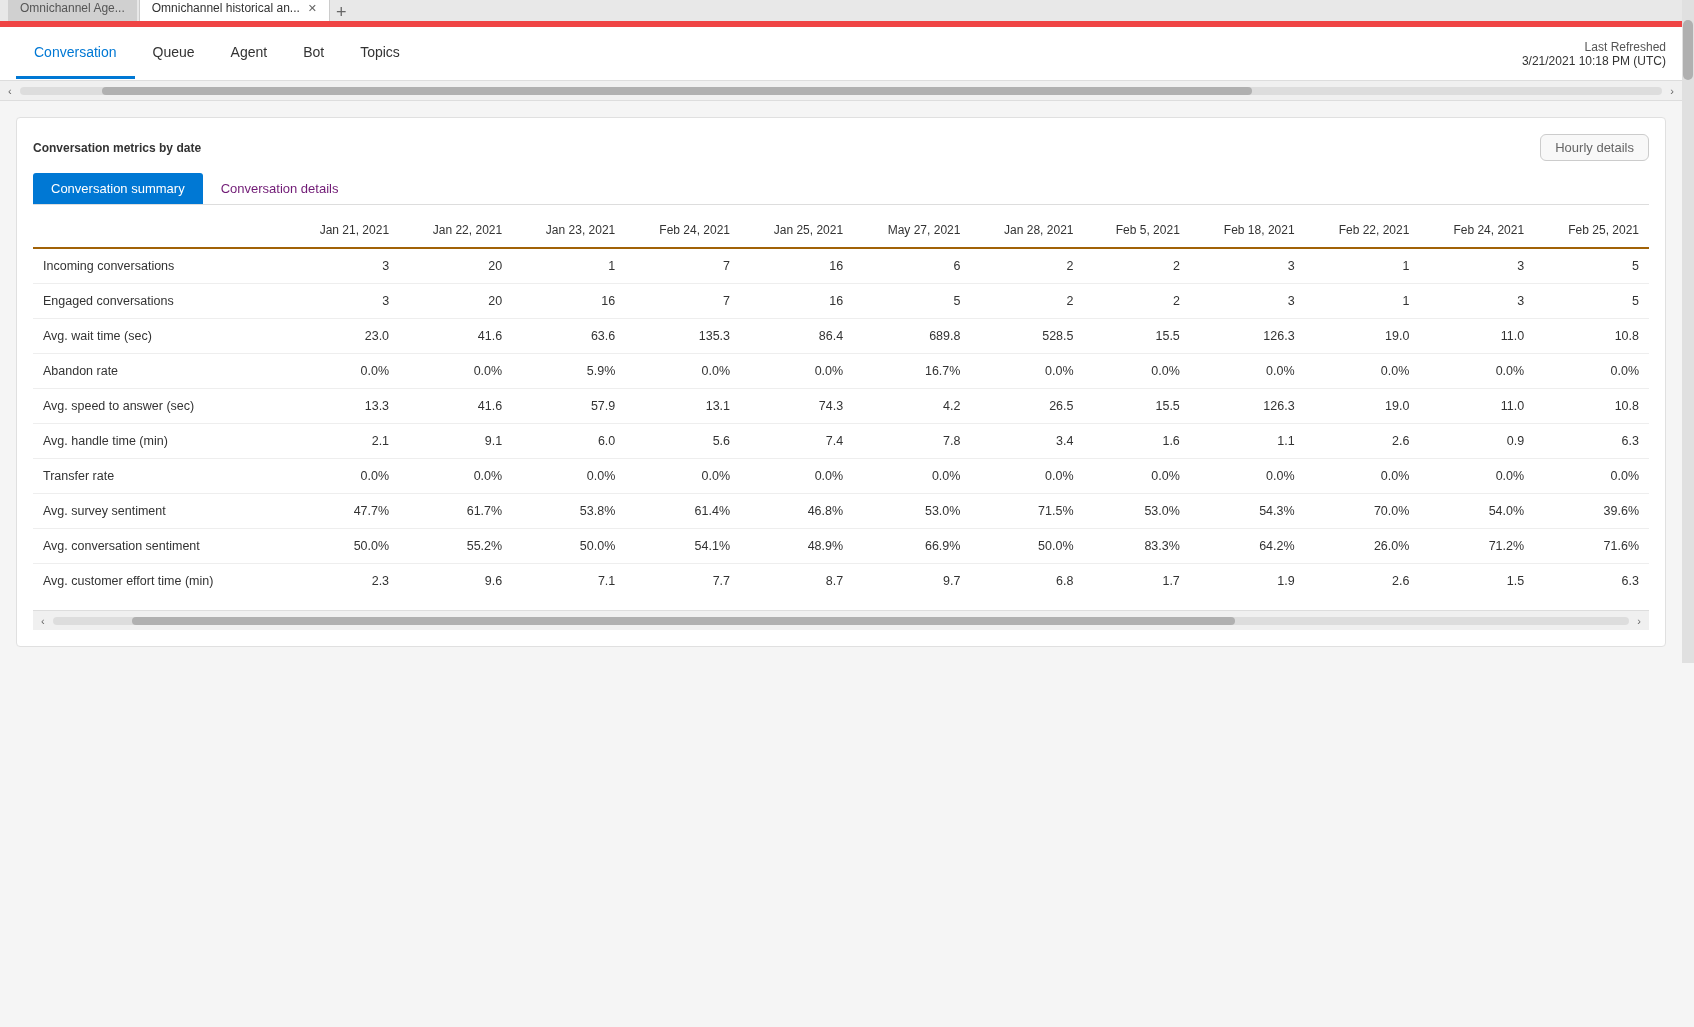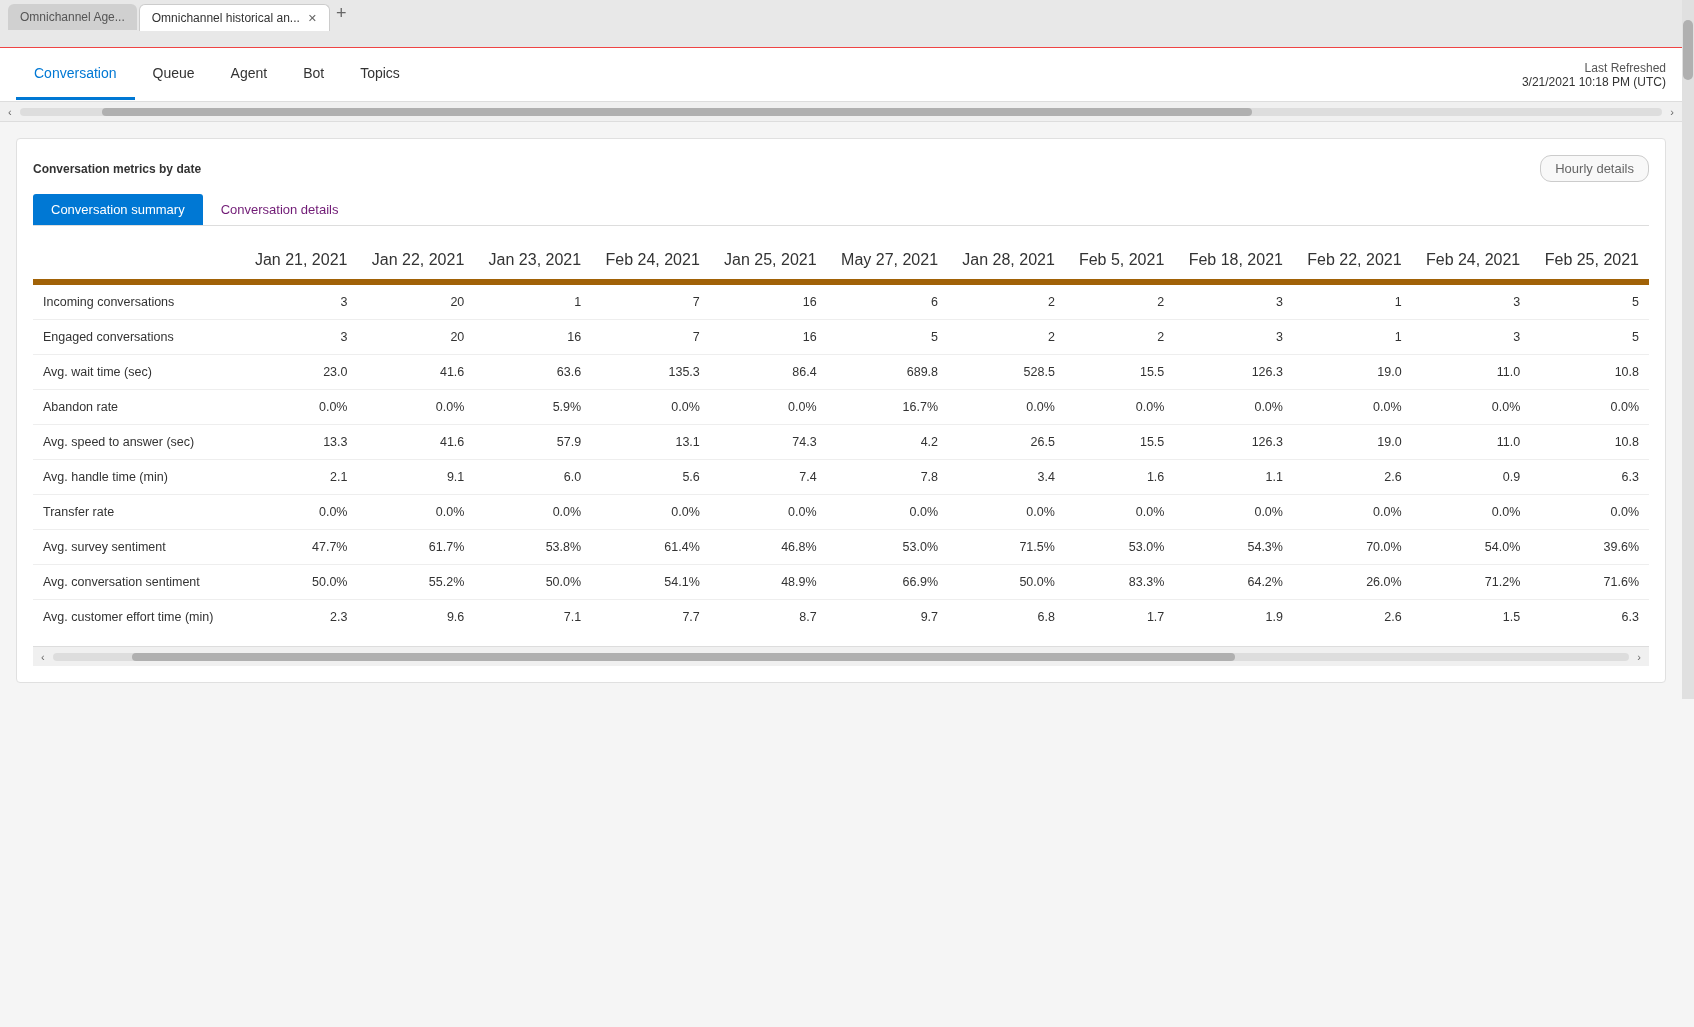--- a/index.html
+++ b/index.html
@@ -1,22 +1,22 @@
 <!DOCTYPE html>
 <html><head>
   <meta charset="utf-8">
   <style>
     * { box-sizing: border-box; margin: 0; padding: 0; }
     body { font-family: 'Segoe UI', sans-serif; font-size: 13px; background: #f5f5f5; color: #333; }
 
     
     .browser-tabs {
-      display: flex; align-items: flex-start;
-      background: #e8e8e8; padding: 4px 8px 0 8px; height: 48px;
-      border-bottom: 1px solid #ef4444;
+      display: flex; align-items: flex-end;
+      background: #e8e8e8; padding: 4px 8px 0 8px; height: 27px;
+      border-bottom: 6px solid #ef4444;
     }
     .tab { display: flex; align-items: center; padding: 6px 12px; border-radius: 6px 6px 0 0; font-size: 12px; cursor: pointer; }
     .tab.inactive { background: #d0d0d0; color: #555; margin-right: 2px; }
     .tab.active { background: #fff; color: #333; border: 1px solid #ccc; border-bottom: none; }
     .tab-close { margin-left: 8px; cursor: pointer; color: #666; font-size: 11px; }
     .tab-add { margin-left: 6px; background: none; border: none; font-size: 18px; color: #666; cursor: pointer; line-height: 1; }
 
     
     .app-header {
       background: #fff;
@@ -50,45 +50,45 @@
     .section {
       background: #fff; border: 1px solid #e0e0e0;
       border-radius: 4px; padding: 16px;
     }
 
     .section-header { display: flex; justify-content: space-between; align-items: center; margin-bottom: 12px; }
     .section-title { font-size: 12px; font-weight: 600; color: #333; }
 
     .hourly-btn {
       padding: 5px 14px; font-size: 13px; border: 1px solid #ccc;
-      background: #f8f8f8; color: #666; cursor: pointer; border-radius: 11px;
-    }
-
-    
-    .sub-tabs { display: flex; gap: 0; margin-bottom: 15px; border-bottom: 1px solid #ddd; }
+      background: #f8f8f8; color: #666; cursor: pointer; border-radius: 6px;
+    }
+
+    
+    .sub-tabs { display: flex; gap: 0; margin-bottom: 8px; border-bottom: 1px solid #ddd; }
     .sub-tab {
       padding: 8px 18px; font-size: 13px; cursor: pointer;
       border: none; background: none; color: #701a75;
     }
     .sub-tab.active {
       background: #0078d4; color: #fff; border-radius: 3px 3px 0 0;
     }
 
     
     .table-wrapper {
       overflow-x: auto; margin-top: 8px;
     }
     table {
       border-collapse: collapse; width: 100%;
       font-size: 12.5px;
     }
     thead th {
       padding: 10px 10px; text-align: right;
-      font-weight: 500; color: #333; border-bottom: 6px solid #a16207;
-      white-space: nowrap; font-size: 16px;
+      font-weight: 500; color: #333; border-bottom: 2px solid #a16207;
+      white-space: nowrap; font-size: 12px;
     }
     thead th:first-child { text-align: left; min-width: 200px; }
     tbody tr { border-bottom: 1px solid #eee; }
     tbody tr:last-child { border-bottom: none; }
     tbody td {
       padding: 10px 10px; text-align: right;
       color: #333; white-space: nowrap;
     }
     tbody td:first-child { text-align: left; color: #333; font-size: 12.5px; }
 

